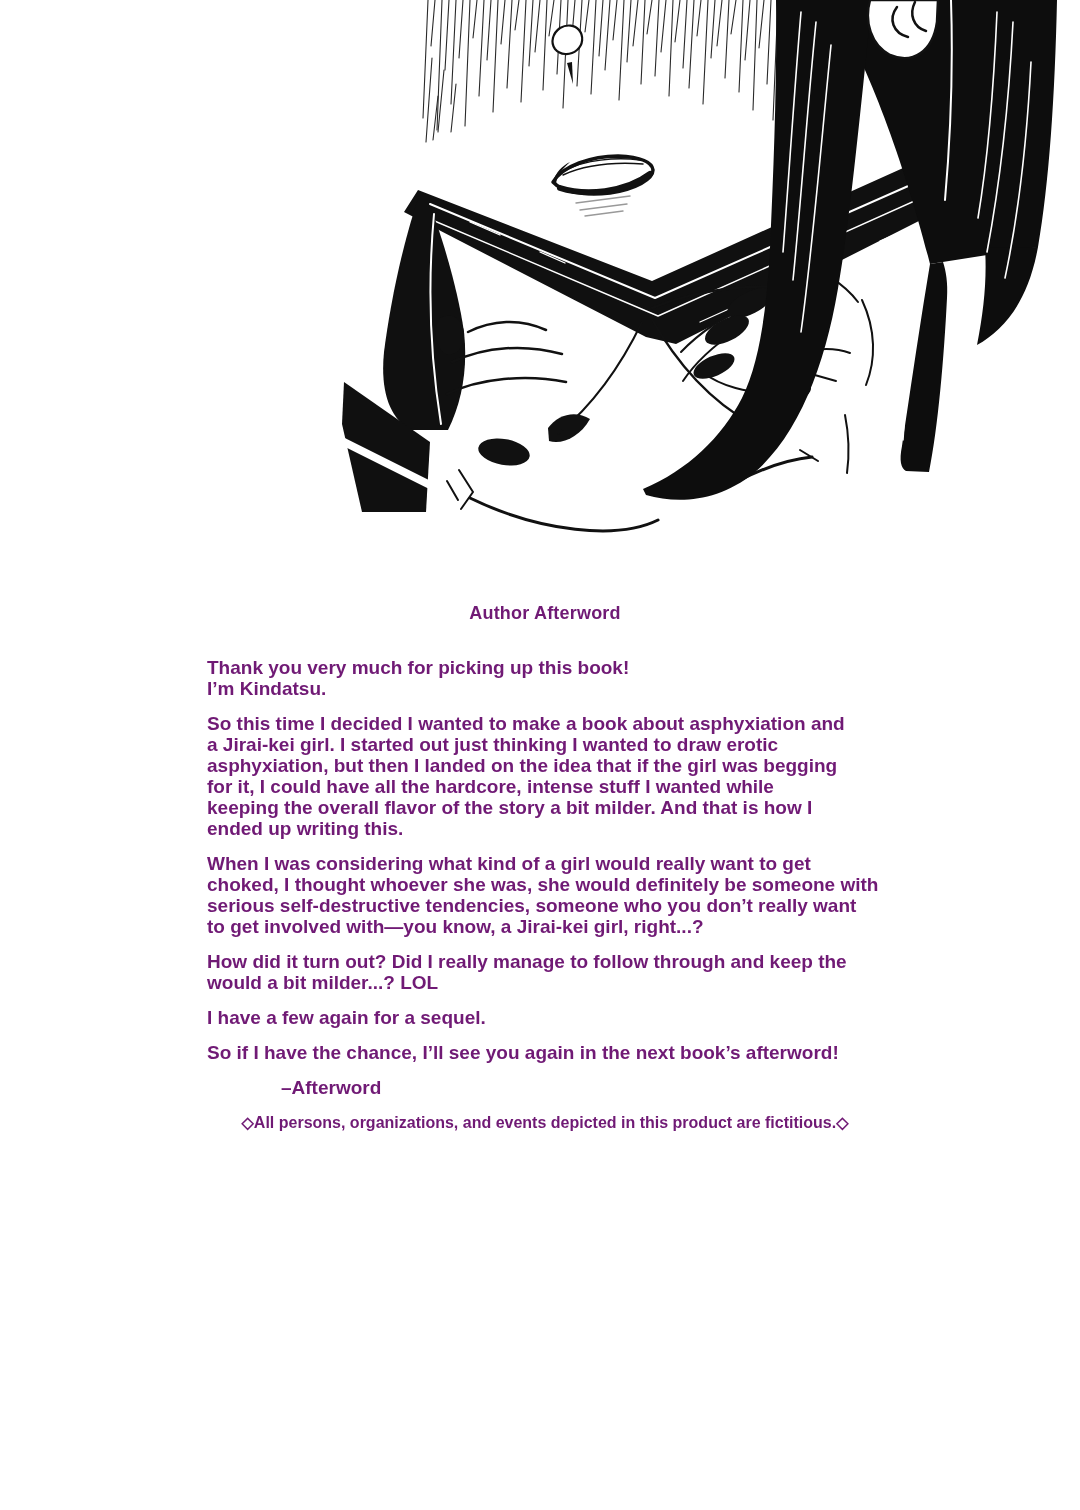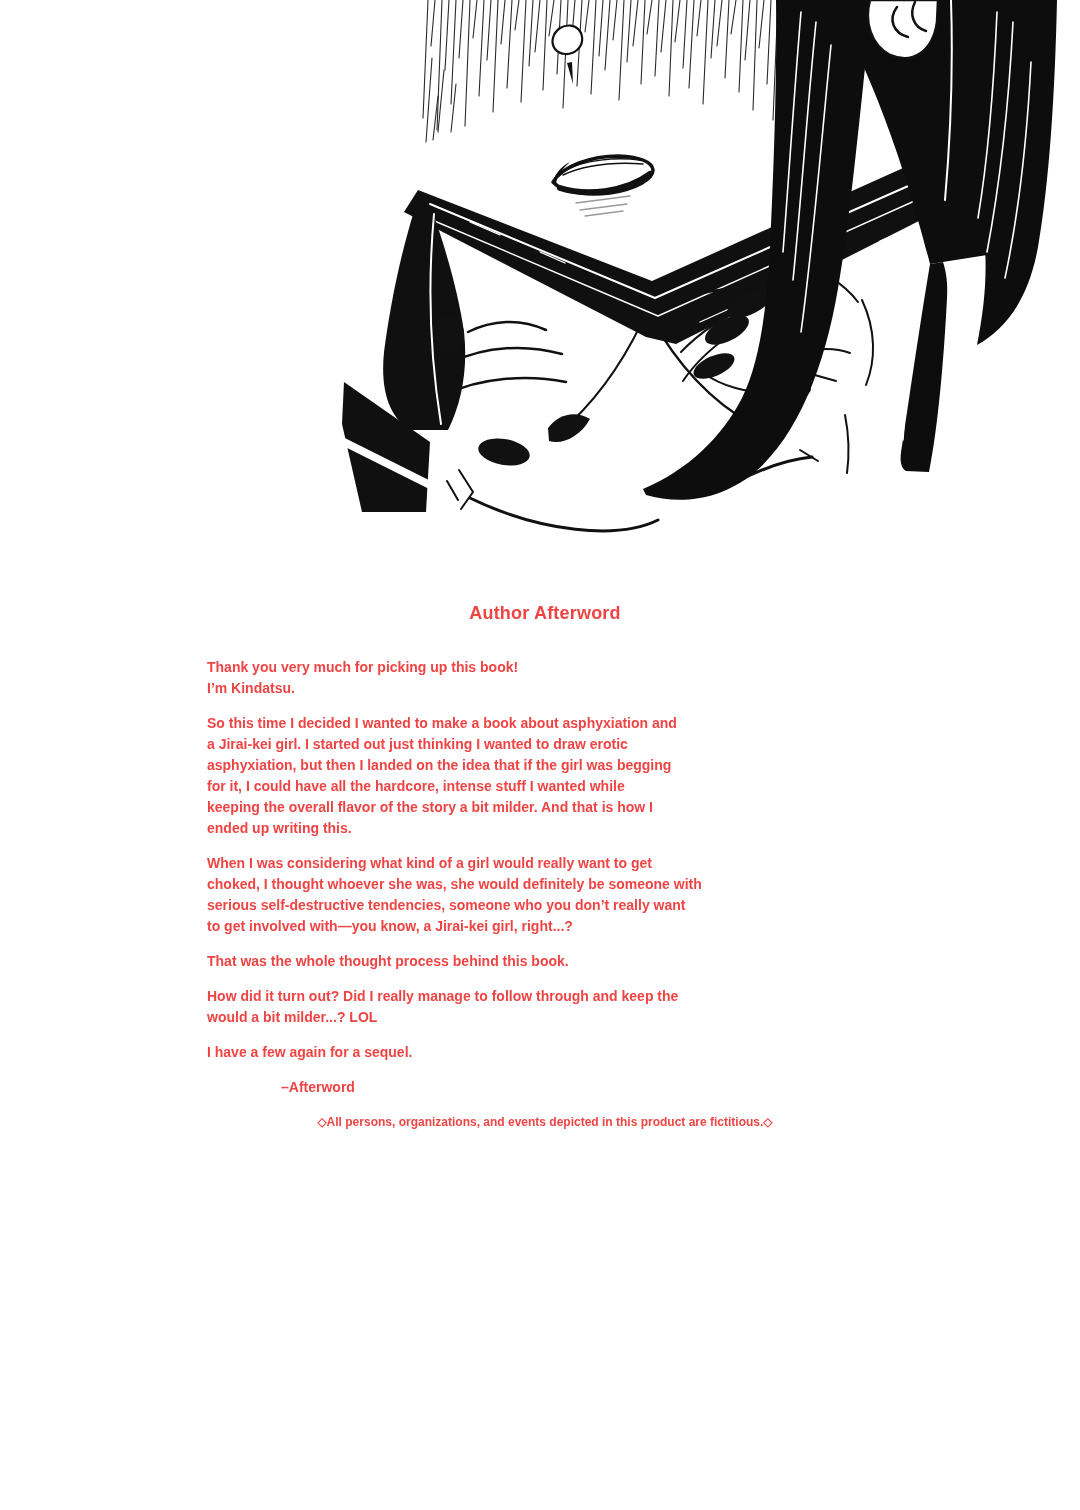--- a/index.html
+++ b/index.html
@@ -1,25 +1,25 @@
 <!DOCTYPE html>
 <html><head>
 <meta charset="utf-8">
 <style>
   html,body{margin:0;padding:0;background:#ffffff;}
   .page{position:relative;width:1080px;height:1510px;background:#ffffff;overflow:hidden;
-        font-family:"Liberation Sans",sans-serif;color:#ef4444;}
+        font-family:"Liberation Sans",sans-serif;color:#701a75;}
   .illustration{position:absolute;top:0;left:0;}
   .text-block{position:absolute;top:602px;left:207px;width:676px;}
   .text-block h1{font-size:18px;font-weight:bold;text-align:center;margin:0 0 33px 0;
                  letter-spacing:.2px;line-height:22px;}
-  .text-block p{font-size:14px;font-weight:bold;line-height:21px;margin:0 0 14px 0;
+  .text-block p{font-size:19px;font-weight:bold;line-height:21px;margin:0 0 14px 0;
                 white-space:pre-line;letter-spacing:0;}
   .text-block p.signature{margin-left:74px;}
-  .text-block p.disclaimer{font-size:12px;text-align:center;margin-top:2px;}
+  .text-block p.disclaimer{font-size:16px;text-align:center;margin-top:2px;}
 </style>
 </head>
 <body>
 
 <div class="page">
 
   <svg class="illustration" width="1080" height="560" viewBox="0 0 1080 560" fill="none" stroke-linecap="round" stroke-linejoin="round">
 
     <g>
       <path stroke="#2a2a2a" stroke-width="1.1" d="M428 0l-5 118M435 0l-4 46M442 0l-5 130M449 0l-4 70M456 0l-5 104M463 0l-4 58M470 0l-5 126M477 0l-4 38M484 0l-5 96M491 0l-4 60M498 0l-5 112M505 0l-4 44M512 0l-5 88M519 0l-4 30M526 0l-5 102M533 0l-4 66M540 0l-5 52M547 0l-4 90M554 0l-5 36M561 0l-4 74M568 0l-5 108M575 0l-4 48M582 0l-5 86M589 0l-4 32M596 0l-5 94M603 0l-4 56M610 0l-5 70M617 0l-4 40M624 0l-5 100M631 0l-4 62M638 0l-5 46M645 0l-4 84M652 0l-5 34M659 0l-4 76M666 0l-5 52M673 0l-4 96M680 0l-5 42M687 0l-4 68M694 0l-5 88M701 0l-4 36M708 0l-5 104M715 0l-4 58M722 0l-5 46M729 0l-4 78M736 0l-5 34M743 0l-4 92M750 0l-5 60M757 0l-4 110M764 0l-5 48M771 0l-4 84M778 0l-5 120M785 0l-4 70M792 0l-5 130M799 0l-4 96"></path>
@@ -106,21 +106,21 @@
     <p>So this time I decided I wanted to make a book about asphyxiation and
 a Jirai-kei girl. I started out just thinking I wanted to draw erotic
 asphyxiation, but then I landed on the idea that if the girl was begging
 for it, I could have all the hardcore, intense stuff I wanted while
 keeping the overall flavor of the story a bit milder. And that is how I
 ended up writing this.</p>
     <p>When I was considering what kind of a girl would really want to get
 choked, I thought whoever she was, she would definitely be someone with
 serious self-destructive tendencies, someone who you don’t really want
 to get involved with—you know, a Jirai-kei girl, right...?</p>
-    <p>That was the whole thought process behind this book.</p>
     <p>How did it turn out? Did I really manage to follow through and keep the
 would a bit milder...? LOL</p>
     <p>I have a few again for a sequel.</p>
+    <p>So if I have the chance, I’ll see you again in the next book’s afterword!</p>
     <p class="signature">–Afterword</p>
     <p class="disclaimer">◇All persons, organizations, and events depicted in this product are fictitious.◇</p>
   </main>
 
 </div>
 
 </body></html>

